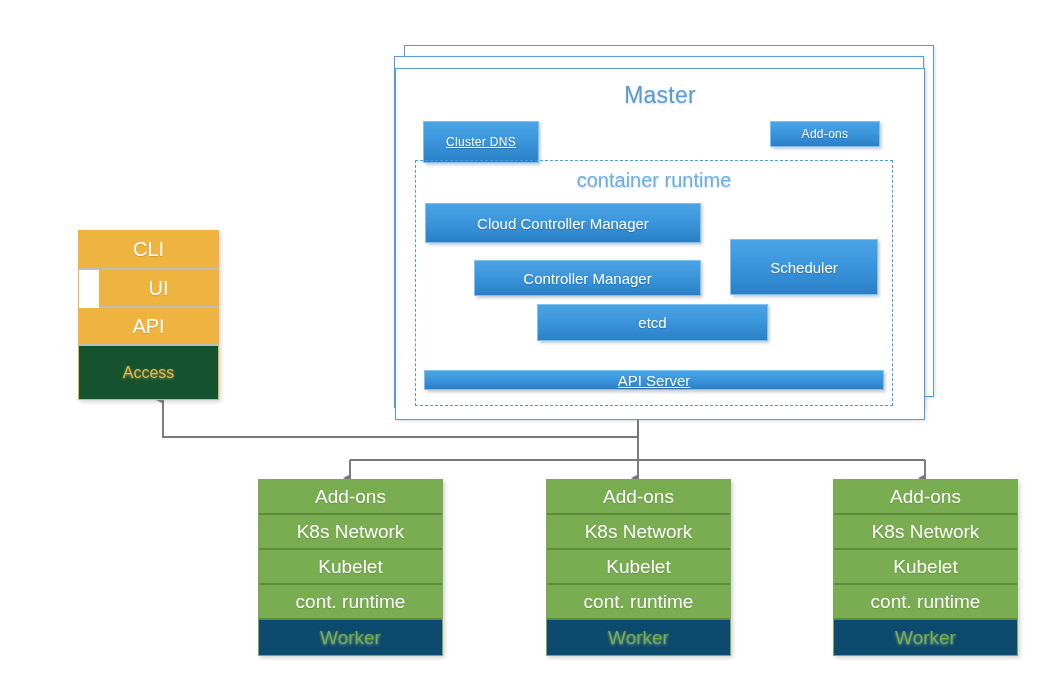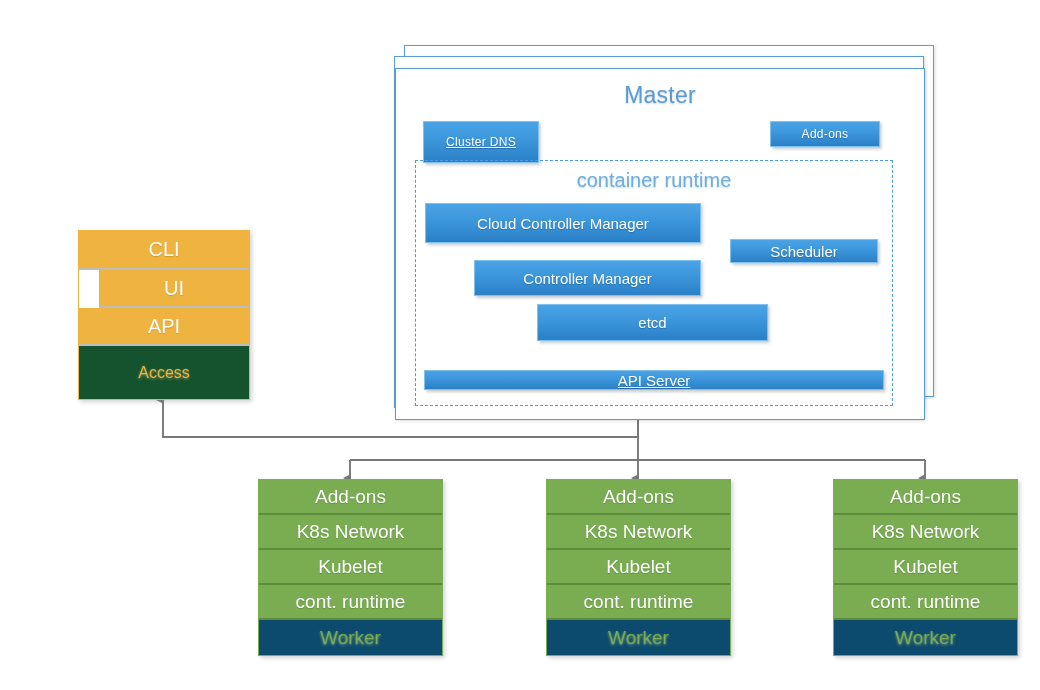--- a/index.html
+++ b/index.html
@@ -189,34 +189,34 @@
     </div>
 
     <div class="abs blue-box big" style="left:29px; top:134px; width:276px; height:40px;">
       <span>Cloud Controller Manager</span>
     </div>
 
     <div class="abs blue-box big" style="left:78px; top:191px; width:227px; height:36px;">
       <span>Controller Manager</span>
     </div>
 
-    <div class="abs blue-box big" style="left:334px; top:170px; width:148px; height:24px;text-align:center;">
+    <div class="abs blue-box big" style="left:334px; top:170px; width:148px; height:56px;text-align:center;">
       <span>Scheduler</span>
     </div>
 
     <div class="abs blue-box big" style="left:141px; top:235px; width:231px; height:37px;">
       <span>etcd</span>
     </div>
 
     <div class="abs blue-box big" style="left:28px; top:301px; width:460px; height:20px;text-decoration:underline;">
       <span>API Server</span>
     </div>
   </div>
 
-  <div class="abs access-wrap" style="left:78px; top:230px; width:172px; height:170px;">
+  <div class="abs access-wrap" style="left:78px; top:230px; width:141px; height:170px;">
     <div class="access-bar" style="height:37px;">
       <span>CLI</span>
     </div>
     <div class="access-bar" style="height:36px;margin-left:20px;">
       <span>UI</span>
     </div>
     <div class="access-bar" style="height:36px;">
       <span>API</span>
     </div>
     <div class="access-foot">

